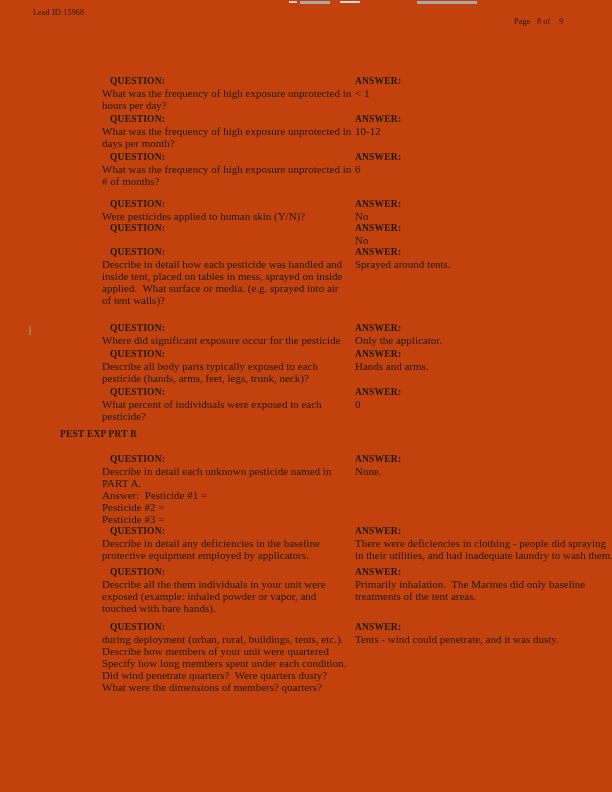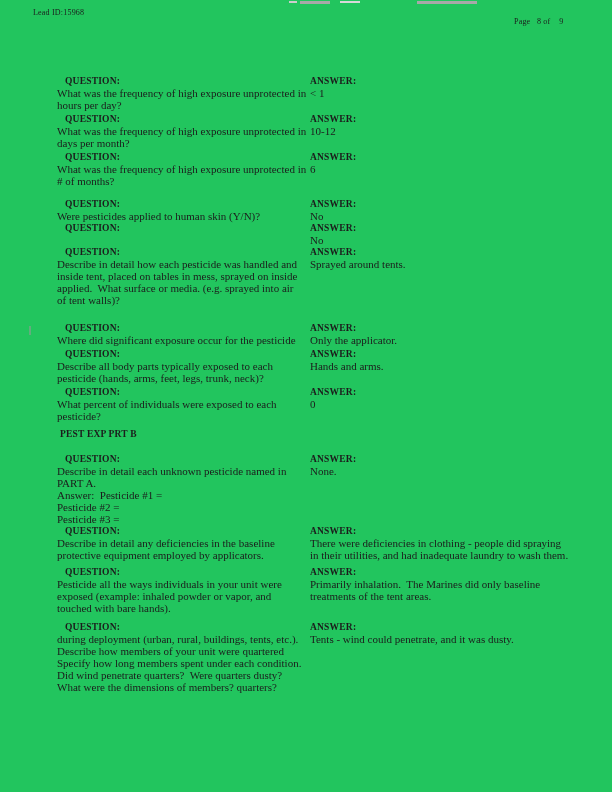--- a/index.html
+++ b/index.html
@@ -4,21 +4,21 @@
 <style>
   html, body {
     margin: 0;
     padding: 0;
     background: #ffffff;
   }
   .page {
     position: relative;
     width: 612px;
     height: 792px;
-    background: #22c55e;
+    background: #c2410c;
     overflow: hidden;
     font-family: "Liberation Serif", "DejaVu Serif", serif;
     color: #1c1c1c;
   }
   
   .artifact {
     position: absolute;
     background: #aaa;
   }
   .artifact.a1 { left: 289px; top: 1px; width: 8px;  height: 2px; background: #ccc; }
@@ -42,21 +42,21 @@
     white-space: pre;
     letter-spacing: 0.2px;
   }
 
   .body-area {
     position: absolute;
     left: 57px;
     top: 75px;
     width: 535px;
   }
-  .qa-row { display: flex; }
+  .qa-row { display: flex; margin-left: 45px; }
   .q-col  { flex: 0 0 253px; width: 253px; }
   .a-col  { flex: 1 1 auto; min-width: 0; }
 
   .qa-label {
     font-weight: bold;
     font-size: 9.5px;
     line-height: 12px;
     letter-spacing: 0.2px;
   }
   .q-col .qa-label { padding-left: 8px; }
@@ -208,21 +208,21 @@
         </div>
         <div class="a-col">
           <div class="qa-label">ANSWER:</div>
           <div class="aline">There were deficiencies in clothing - people did spraying</div>
           <div class="aline">in their utilities, and had inadequate laundry to wash them.</div>
         </div>
       </div>
       <div class="qa-row" style="margin-bottom: 7px;">
         <div class="q-col">
           <div class="qa-label">QUESTION:</div>
-          <div class="qline">Pesticide all the ways individuals in your unit were</div>
+          <div class="qline">Describe all the them individuals in your unit were</div>
           <div class="qline">exposed (example: inhaled powder or vapor, and</div>
           <div class="qline">touched with bare hands).</div>
         </div>
         <div class="a-col">
           <div class="qa-label">ANSWER:</div>
           <div class="aline">Primarily inhalation.  The Marines did only baseline</div>
           <div class="aline">treatments of the tent areas.</div>
         </div>
       </div>
       <div class="qa-row" style="margin-bottom: 0px;">

